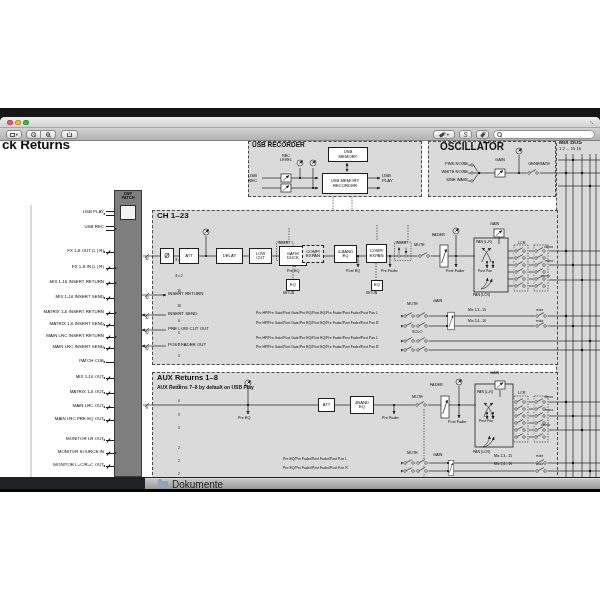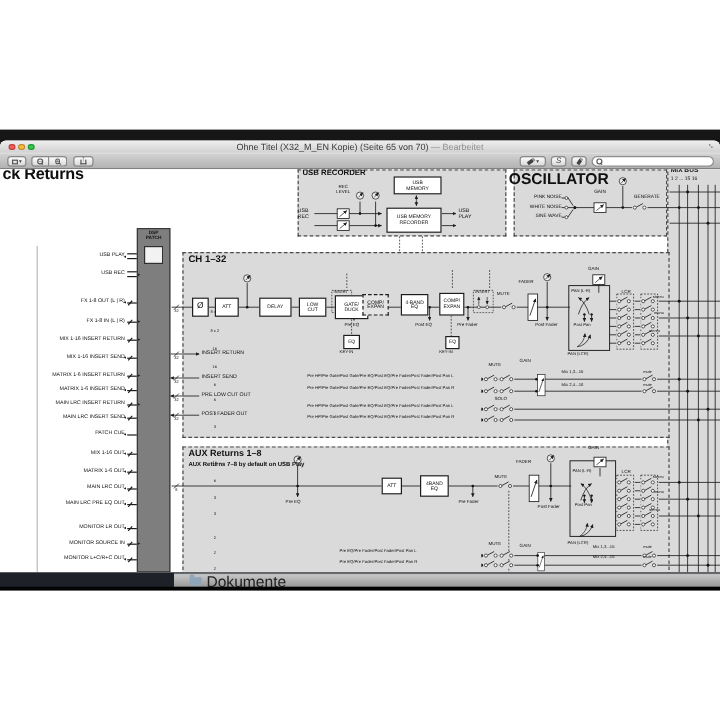--- a/index.html
+++ b/index.html
@@ -41,35 +41,34 @@
   .io-row.dbl .io-line{top:1px;height:5px;border-bottom:0.7px solid #1d1d1d}
   .io-line i{position:absolute;left:2px;top:-2.6px;width:0;height:5px;border-left:0.7px solid #1d1d1d;transform:rotate(42deg)}
   .io-cnt{position:absolute;left:64px;top:5px;width:18px;text-align:center;font-size:3.3px;font-weight:normal;font-style:normal}
   .io-row.out .io-line::before{content:'';position:absolute;left:-3px;top:-1.9px;border-top:1.7px solid transparent;border-bottom:1.7px solid transparent;border-right:2.8px solid #1d1d1d}
   .io-row.in .io-line::after{content:'';position:absolute;right:-3px;top:-1.9px;border-top:1.7px solid transparent;border-bottom:1.7px solid transparent;border-left:2.8px solid #1d1d1d}
   .io-row.dbl.out .io-line::before{top:0.6px}
   .io-row.dbl.in .io-line::after{top:0.6px}
   
   #dock{position:absolute;left:0;top:369px;width:600px;height:15px;background:#1e2127}
   #dockbar{position:absolute;left:145px;top:1px;width:455px;height:11px;background:linear-gradient(#c6c6c6,#999);border-top:1px solid #ddd;display:flex;align-items:center;gap:4px;padding-left:13px}
-  #dockbar .lbl{font-size:13px;color:#222}
+  #dockbar .lbl{font-size:10px;color:#222}
   .folder{width:10px;height:7px;background:#8ea4b8;border-radius:1px;position:relative}
   .folder::before{content:'';position:absolute;left:0;top:-1.6px;width:4px;height:2px;background:#8ea4b8;border-radius:1px 1px 0 0}
   #dockblack{position:absolute;left:0;top:381px;width:600px;height:3px;background:#040404}
 </style>
 </head>
 <body>
 
 <div id="shot">
   <div id="win">
     <div class="titlebar">
       <span class="tl" style="left:7px;background:#fc5c57"></span>
       <span class="tl" style="left:15px;background:#fdbc40"></span>
       <span class="tl" style="left:23px;background:#34c84a"></span>
-      <div class="title"><span>Ohne Titel (X32_M_EN Kopie) (Seite 65 von 70)</span> <span class="sfx">— Bearbeitet</span></div>
       <span class="fsarrow">↔</span>
     </div>
     <div class="toolbar">
       <div class="tbtn" style="left:6px;width:16px">
           <span class="tico sq"></span>
           <span style="font-size:4.5px">▾</span>
         </div>
       <div class="tbtn" style="left:26px;width:15px;border-radius:3px 0 0 3px">
           <span class="tico mag">−</span>
         </div>
@@ -359,24 +358,24 @@
           <circle cx="566" cy="261" r="1.2"></circle>
             <circle cx="573" cy="275" r="1.2"></circle>
             <circle cx="582" cy="289" r="1.2"></circle>
           <circle cx="573" cy="322" r="1.2"></circle>
             <circle cx="590" cy="330" r="1.2"></circle>
         </g>
       </svg>
 
       <div class="pgh">ck Returns</div>
       <div class="sect-h" style="left:252px;top:0;font-size:6.5px">USB RECORDER</div>
-      <div class="sect-h" style="left:424px;top:0;font-size:13px">OSCILLATOR</div>
+      <div class="sect-h" style="left:440px;top:0;font-size:10px">OSCILLATOR</div>
       <div class="sect-h" style="left:559px;top:-2px;font-size:5.5px">MIX BUS</div>
       <div class="sect-h" style="left:559px;top:5px;font-size:4.2px;font-weight:normal">1 2 ... 15 16</div>
-      <div class="sect-h" style="left:157px;top:70px;font-size:8px">CH 1–32</div>
+      <div class="sect-h" style="left:157px;top:70px;font-size:8px">CH 1–23</div>
       <div class="sect-h" style="left:157px;top:232px;font-size:7.5px">AUX Returns 1–8</div>
       <div class="sect-h" style="left:157px;top:243px;font-size:5px">AUX Returns 7–8 by default on USB Play</div>
 
       <div id="labels-host">
 
       <div class="dlabel" style="left: 248px; top: 33px; width: 16px; font-size: 4.4px;">USB
 REC</div>
           <div class="dlabel c" style="left: 274px; top: 13px; width: 24px; font-size: 3.8px;">REC
 LEVEL</div>
           <div class="dlabel" style="left: 382px; top: 33px; width: 18px; font-size: 4.4px;">USB

